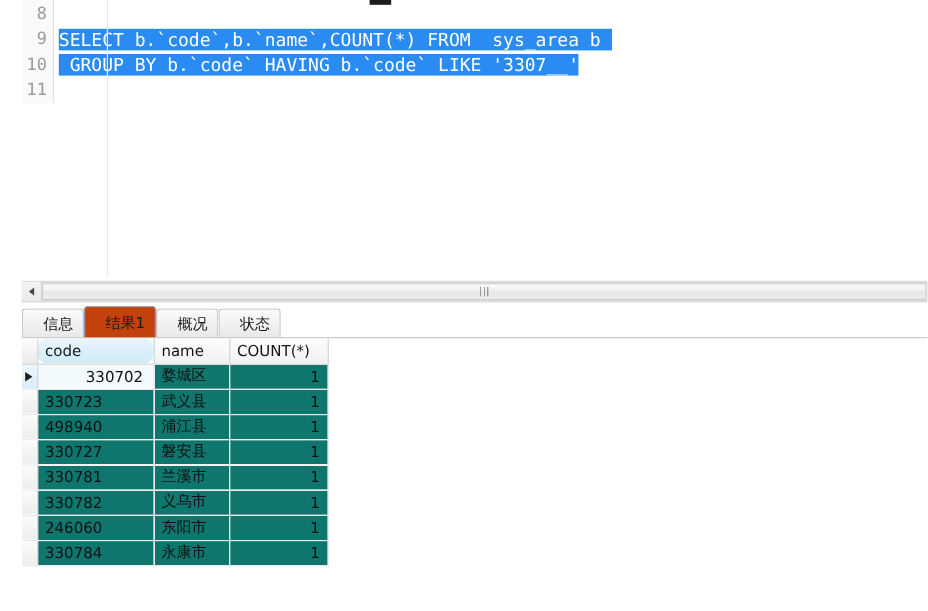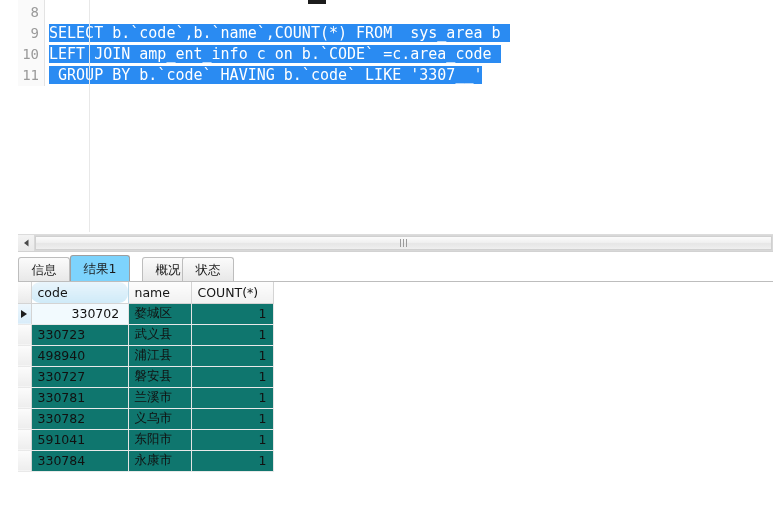--- a/index.html
+++ b/index.html
@@ -165,35 +165,34 @@
     width: 755px;
     height: 26px;
     border-bottom: 1px solid #bdbdbd;
     box-sizing: border-box;
   }
   .tab {
     position: absolute;
     bottom: 0;
     height: 24px;
     line-height: 23px;
-    padding: 0 9px;
+    padding: 0 17px;
     font-family: "DejaVu Sans", "Liberation Sans", sans-serif;
     font-size: 12.5px;
     color: #1a1a1a;
     background: linear-gradient(to bottom, #fbfbfb, #e8e8e8);
     border: 1px solid #bdbdbd;
     border-bottom: none;
     border-top-left-radius: 3px;
     border-top-right-radius: 3px;
     box-sizing: border-box;
     white-space: nowrap;
-    text-align: center;
   }
   .tab.active {
-    background: #7dd3fc;
+    background: #c2410c;
     height: 26px;
     line-height: 25px;
     border-color: #9e9e9e;
     z-index: 3;
   }
 
   
   .grid {
     position: absolute;
     left: 18px;
@@ -286,21 +285,20 @@
       <div class="gutter">
         <span class="ln">8</span>
         <span class="ln">9</span>
         <span class="ln">10</span>
         <span class="ln">11</span>
       </div>
       <div class="code-lines">
         <div class="caret-col"></div>
         <span class="cl empty"></span>
         <span class="cl"><span class="sel">SELECT b.`code`,b.`name`,COUNT(*) FROM  sys_area b </span></span>
-        <span class="cl"><span class="sel">LEFT JOIN amp_ent_info c on b.`CODE` =c.area_code </span></span>
         <span class="cl"><span class="sel"> GROUP BY b.`code` HAVING b.`code` LIKE '3307__'</span></span>
       </div>
     </div>
   </div>
 
   <div class="hscroll">
     <div class="arrow-left">
       <svg width="7" height="8" viewBox="0 0 7 8" aria-hidden="true">
         <polygon points="5.5,0.5 5.5,7.5 1,4" fill="#4a4a4a"></polygon>
       </svg>
@@ -308,21 +306,21 @@
     <div class="track">
       <div class="thumb">
         <span class="grip"></span>
       </div>
     </div>
   </div>
 
   <div class="tabbar">
     <div class="tab" style="left:0px;width:52px;"><span>信息</span></div>
     <div class="tab active" style="left:52px;width:60px;"><span>结果1</span></div>
-    <div class="tab" style="left:124px;width:52px;"><span>概况</span></div>
+    <div class="tab" style="left:112px;width:52px;"><span>概况</span></div>
     <div class="tab" style="left:164px;width:52px;"><span>状态</span></div>
   </div>
 
   <div class="grid">
     <table>
       <colgroup>
         <col class="c-ind">
           <col class="c-code">
           <col class="c-name">
           <col class="c-cnt">
@@ -369,21 +367,21 @@
           <td class="num">1</td>
         </tr>
         <tr>
           <td class="ind"></td>
           <td>330782</td>
           <td>义乌市</td>
           <td class="num">1</td>
         </tr>
         <tr>
           <td class="ind"></td>
-          <td>591041</td>
+          <td>246060</td>
           <td>东阳市</td>
           <td class="num">1</td>
         </tr>
         <tr>
           <td class="ind"></td>
           <td>330784</td>
           <td>永康市</td>
           <td class="num">1</td>
         </tr>
       </tbody>

